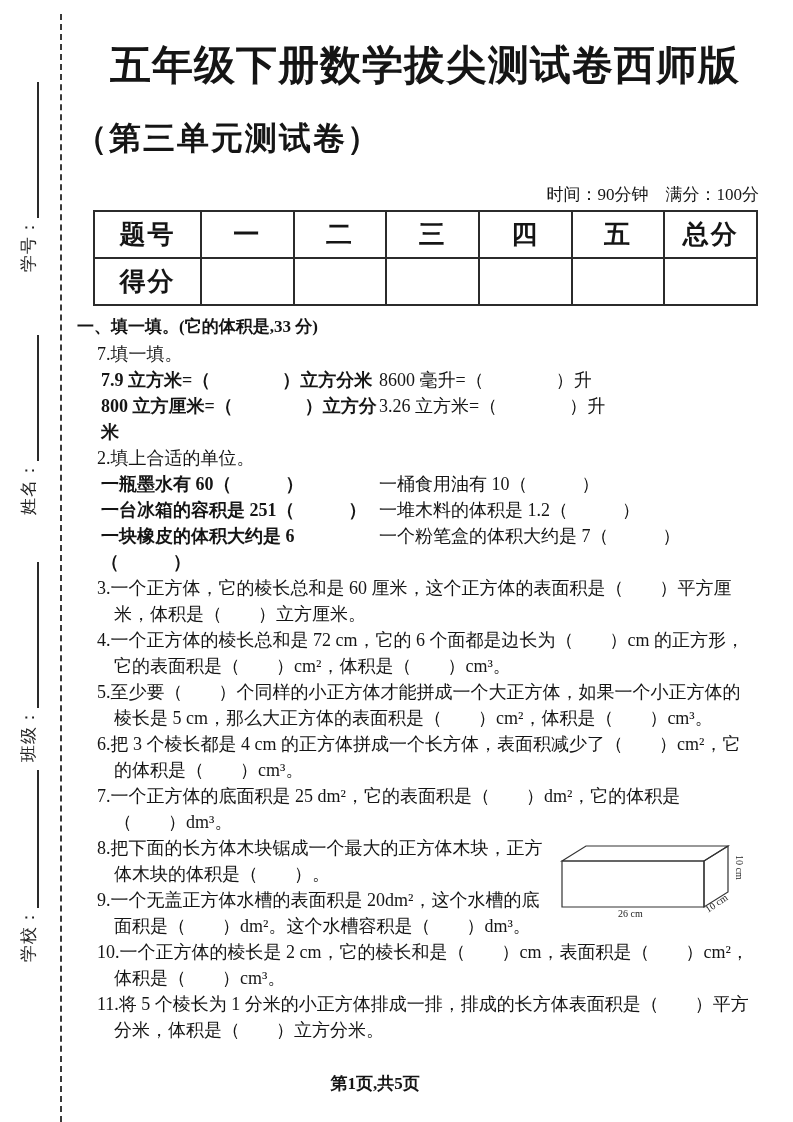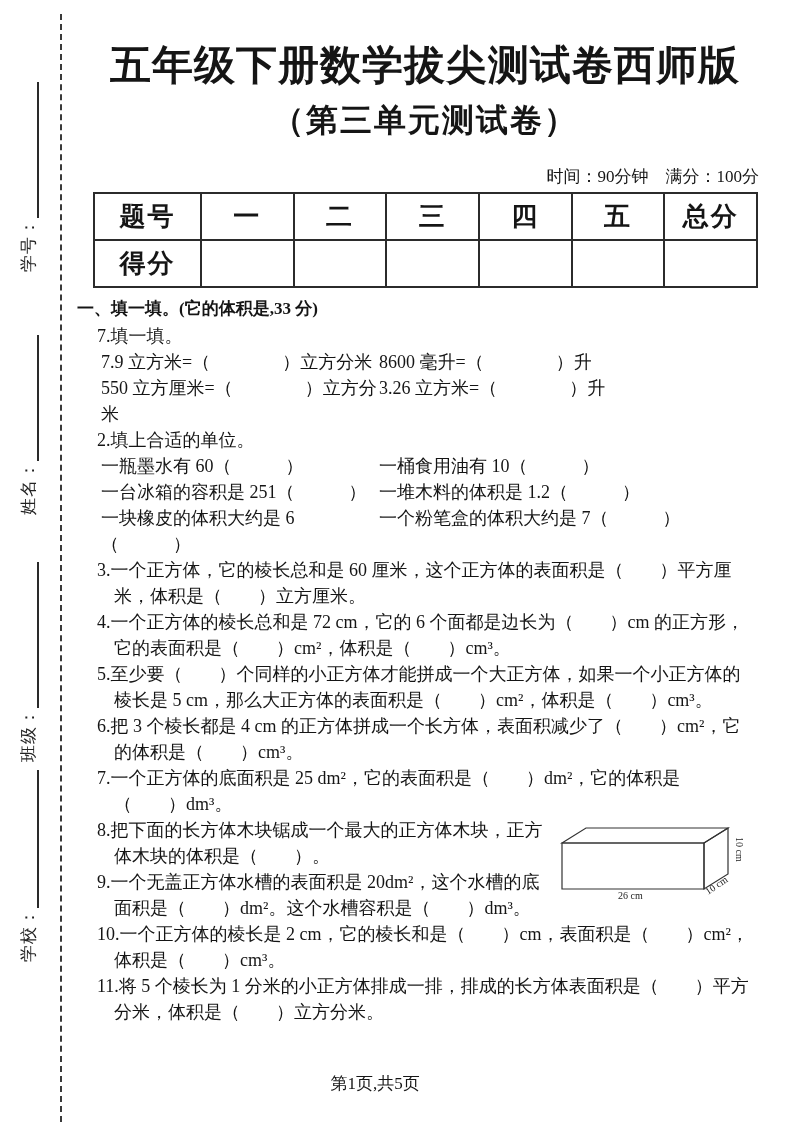--- a/index.html
+++ b/index.html
@@ -16,45 +16,45 @@
   .seal-item .lbl{white-space:nowrap;letter-spacing:1px;line-height:30px;}
   .seal-item .blank{flex:1;border-bottom:2px solid #2a2a2a;margin-bottom:5px;}
   .seal-xuehao{top:272px;width:190px;}
   .seal-xingming{top:515px;width:180px;}
   .seal-banji{top:762px;width:200px;}
   .seal-xuexiao{top:962px;width:192px;}
   
   .content{position:absolute;left:75px;top:0;width:700px;}
   .title{margin-top:38px;text-align:center;font-size:41px;font-weight:bold;
     letter-spacing:1px;white-space:nowrap;}
-  .subtitle{margin-top:6px;text-align:center;font-size:32px;font-weight:bold;
+  .subtitle{margin-top:24px;font-size:32px;font-weight:bold;
     letter-spacing:2px;}
   .meta{margin-top:22px;text-align:right;padding-right:16px;font-size:17px;}
   
   table.score{border-collapse:collapse;margin-left:18px;margin-top:4px;
     width:665px;table-layout:fixed;}
   table.score td{border:2px solid #2b2b2b;height:43px;text-align:center;
     vertical-align:middle;font-size:26px;font-weight:bold;letter-spacing:2px;}
   table.score td.head{width:103px;text-align:center;}
   
   .section-head{margin-top:9px;margin-left:2px;font-size:17px;font-weight:bold;}
   .questions{margin-left:22px;width:655px;margin-top:3px;font-size:18px;
     line-height:26px;}
   .q{padding-left:17px;text-indent:-17px;}
   .q-label{padding-left:17px;text-indent:-17px;}
   .pair-row{display:flex;padding-left:4px;}
-  .pair-row .cell-l{width:278px;flex:none;}
+  .pair-row .cell-l{width:278px;flex:none;font-weight:bold;}
   .pair-row .cell-r{flex:1;}
   
   .fig{float:right;width:196px;height:80px;margin:2px 0 0 6px;}
   .fig svg{display:block;}
   .fig text{font-size:10px;fill:#222;font-family:"Liberation Serif",serif;}
   
   .footer{position:absolute;left:0;top:1072px;width:750px;text-align:center;
-    font-size:17px;}
+    font-size:17px;font-weight:bold;}
 </style>
 </head>
 <body>
 
 <div class="seal-line"></div>
 
 <div class="seal-item seal-xuehao">
   <span class="lbl">学号：</span>
   <span class="blank"></span>
 </div>
@@ -102,21 +102,21 @@
   <div class="section-head">一、填一填。(它的体积是,33 分)</div>
 
   <div class="questions">
 
     <div class="q-label">7.填一填。</div>
     <div class="pair-row">
       <span class="cell-l">7.9 立方米=（　　　　）立方分米</span>
       <span class="cell-r">8600 毫升=（　　　　）升</span>
     </div>
     <div class="pair-row">
-      <span class="cell-l">550 立方厘米=（　　　　）立方分米</span>
+      <span class="cell-l">800 立方厘米=（　　　　）立方分米</span>
       <span class="cell-r">3.26 立方米=（　　　　）升</span>
     </div>
 
     <div class="q-label">2.填上合适的单位。</div>
     <div class="pair-row">
       <span class="cell-l">一瓶墨水有 60（　　　）</span>
       <span class="cell-r">一桶食用油有 10（　　　）</span>
     </div>
     <div class="pair-row">
       <span class="cell-l">一台冰箱的容积是 251（　　　）</span>

